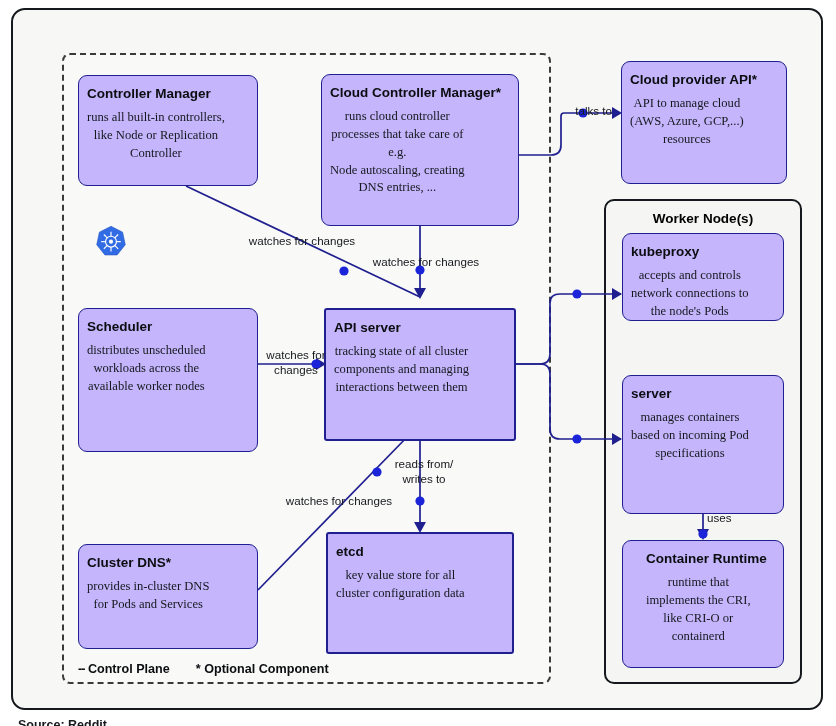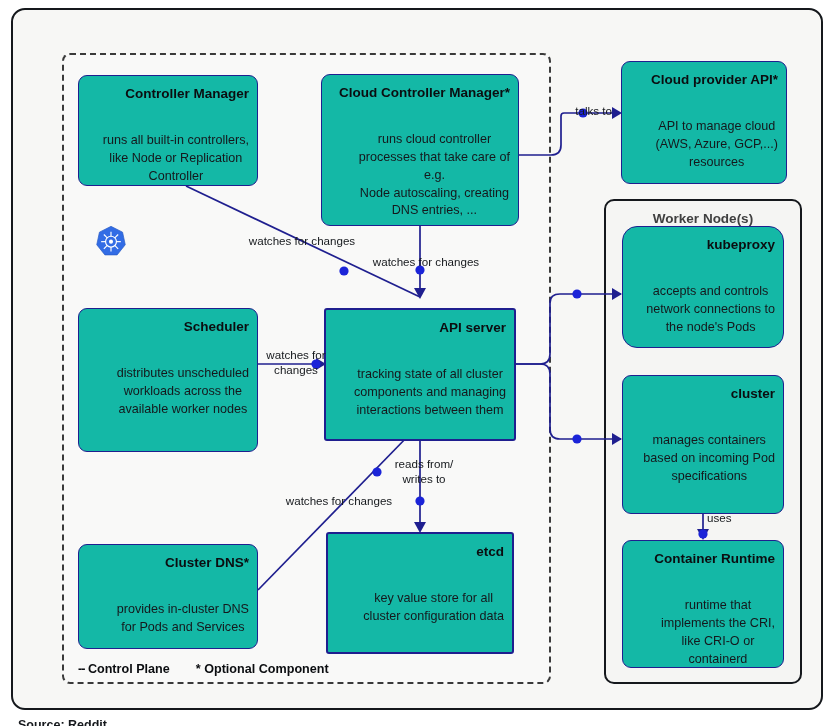--- a/index.html
+++ b/index.html
@@ -29,41 +29,42 @@
 
   
   .worker-node{
     position:absolute;left:604px;top:199px;width:198px;height:485px;
     border:2px solid #15181c;border-radius:10px;
     background:#f5f5f3;
     box-sizing:border-box;
   }
   .worker-node-title{
     position:absolute;left:0;top:10px;width:100%;
-    text-align:center;font-weight:bold;font-size:13.5px;color:#404040;
+    text-align:center;font-weight:bold;font-size:13.5px;color:#000000;
   }
 
   
   .node{
     position:absolute;
     border:1.6px solid #1f1f8f;border-radius:9px;
-    background:#14b8a6;
-    box-sizing:border-box;
-    display:flex;flex-direction:column;align-items:flex-end;
+    background:#c4b5fd;
+    box-sizing:border-box;
+    display:flex;flex-direction:column;align-items:flex-start;
     padding:10px 8px 8px 8px;
   }
   .node .title{
     font-weight:bold;font-size:13.5px;color:#0b0d10;
     text-align:center;line-height:1.25;
   }
   .node .desc{
-    margin-top:29px;
+    margin-top:6px;
     font-size:12.6px;color:#15181c;
     text-align:center;line-height:1.42;
     white-space:pre-line;
+    font-family:Liberation Serif, serif;
   }
   .node.sq{border-radius:3px;}
 
   
   .k8s-logo{position:absolute;left:94px;top:225px;width:34px;height:34px;}
 
   
   #wires{position:absolute;left:0;top:0;width:836px;height:726px;pointer-events:none;}
 
   
@@ -187,29 +188,29 @@
     <div class="desc">provides in-cluster DNS
 for Pods and Services</div>
   </div>
 
   <div class="node sq" style="left:326px;top:532px;width:188px;height:122px;border-width:2px;">
     <div class="title">etcd</div>
     <div class="desc">key value store for all
 cluster configuration data</div>
   </div>
 
-  <div class="node" style="left:622px;top:226px;width:162px;height:122px;border-radius:15px;">
+  <div class="node" style="left:622px;top:233px;width:162px;height:88px;">
     <div class="title">kubeproxy</div>
     <div class="desc">accepts and controls
 network connections to
 the node's Pods</div>
   </div>
 
   <div class="node" style="left:622px;top:375px;width:162px;height:139px;">
-    <div class="title">cluster</div>
+    <div class="title">server</div>
     <div class="desc">manages containers
 based on incoming Pod
 specifications</div>
   </div>
 
   <div class="node" style="left:622px;top:540px;width:162px;height:128px;padding-left:23px;">
     <div class="title">Container Runtime</div>
     <div class="desc">runtime that
 implements the CRI,
 like CRI-O or

